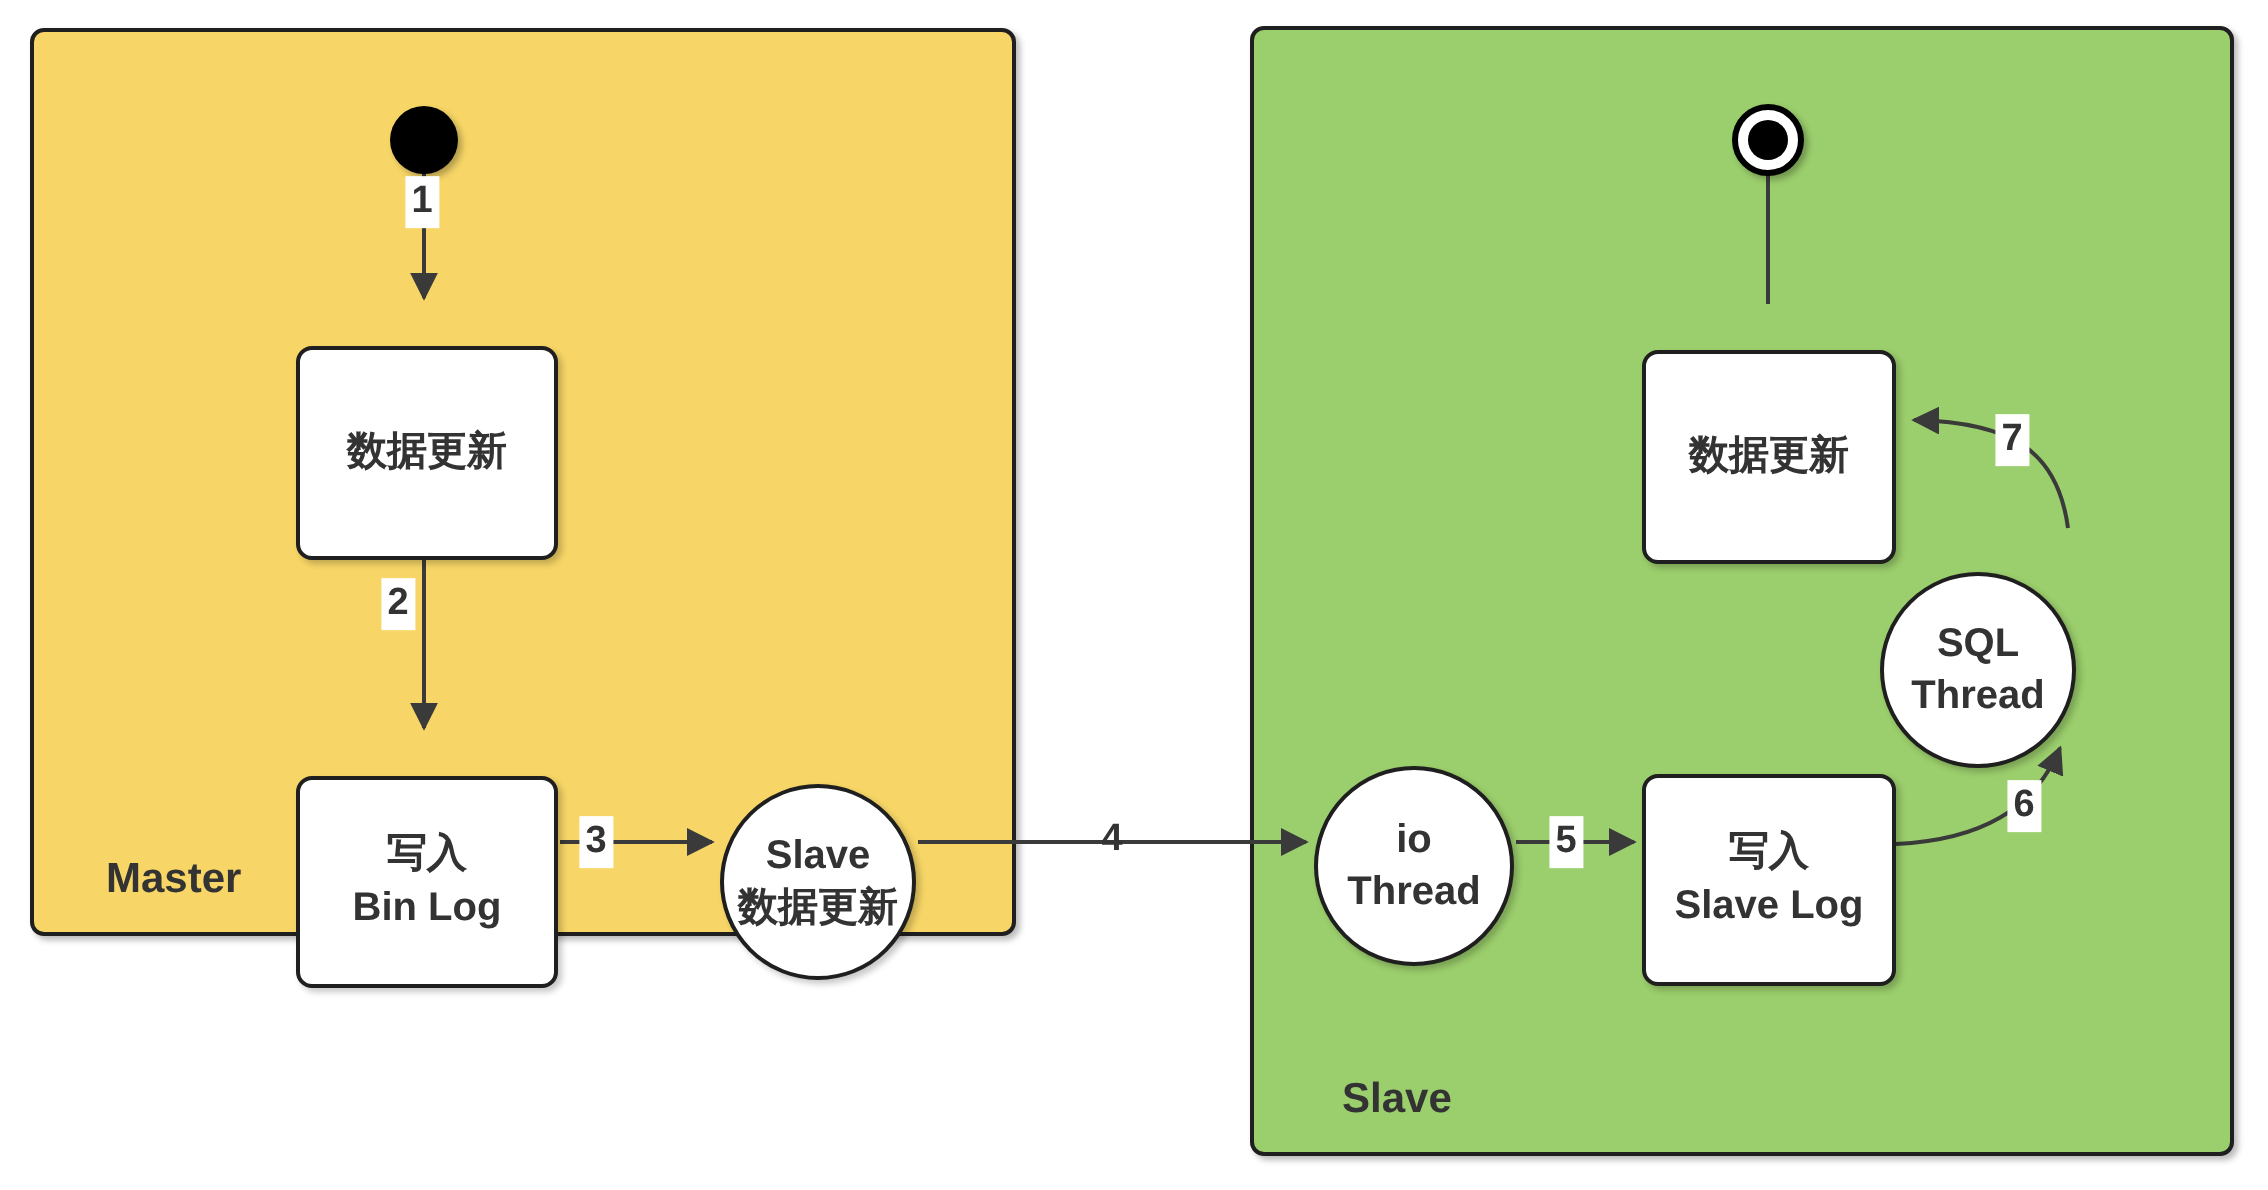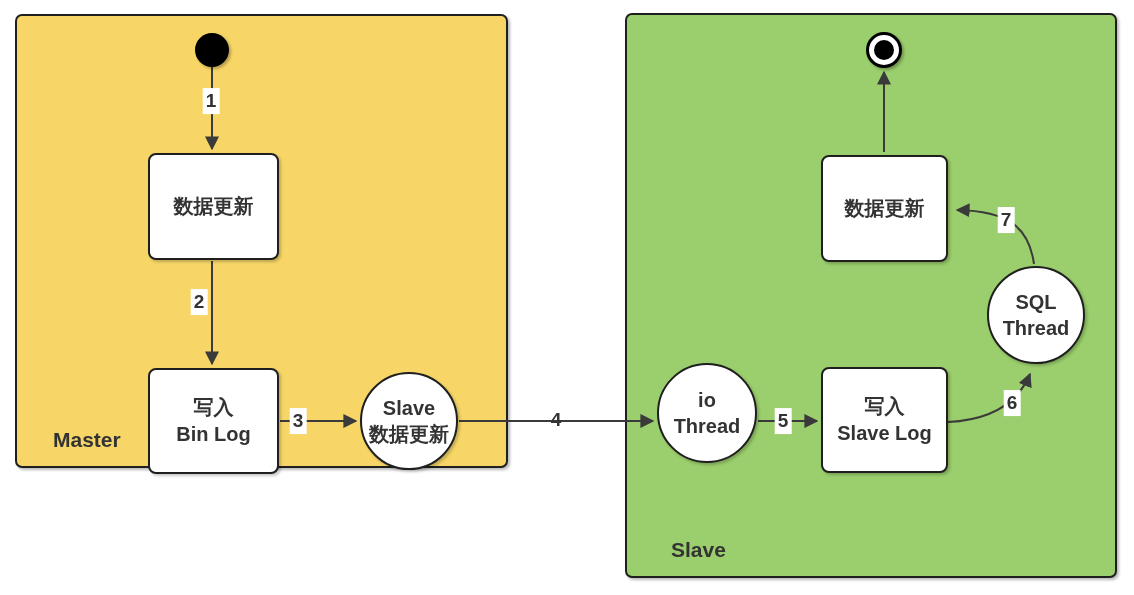--- a/index.html
+++ b/index.html
@@ -59,20 +59,21 @@
     display: flex;
     flex-direction: column;
     align-items: center;
     justify-content: center;
     text-align: center;
     font-weight: bold;
     font-size: 20px;
     line-height: 1.35;
     color: var(--text);
     box-shadow: 2px 2px 3px rgba(0,0,0,0.22);
+    margin-top: 20px;
   }
   .node.box { border-radius: 8px; }
   .node.circle { border-radius: 50%; }
   .node .line { display: block; }
 
   .node.initial {
     left: 195px; top: 33px; width: 34px; height: 34px;
     background: #000000; border: none; border-radius: 50%;
     box-shadow: 2px 2px 3px rgba(0,0,0,0.28);
   }
@@ -82,21 +83,21 @@
     box-shadow: 2px 2px 3px rgba(0,0,0,0.28);
   }
   .final-dot { width: 20px; height: 20px; background: #000000; border-radius: 50%; }
 
   .node.master-update { left: 148px; top: 153px; width: 131px; height: 107px; }
   .node.master-binlog { left: 148px; top: 368px; width: 131px; height: 106px; }
   .node.slave-thread  { left: 360px; top: 372px; width: 98px;  height: 98px; line-height: 1.3; }
   .node.io-thread     { left: 657px; top: 363px; width: 100px; height: 100px; line-height: 1.3; }
   .node.relay-log     { left: 821px; top: 367px; width: 127px; height: 106px; }
   .node.slave-update  { left: 821px; top: 155px; width: 127px; height: 107px; }
-  .node.sql-thread    { left: 987px; top: 266px; width: 98px;  height: 98px; line-height: 1.3; }
+  .node.sql-thread    { left: 940px; top: 266px; width: 98px;  height: 98px; line-height: 1.3; }
 
   .edge-label {
     position: absolute;
     transform: translate(-50%, -50%);
     background: var(--label-bg);
     color: var(--text);
     font-weight: bold;
     font-size: 19px;
     line-height: 1.15;
     padding: 2px 3px;

